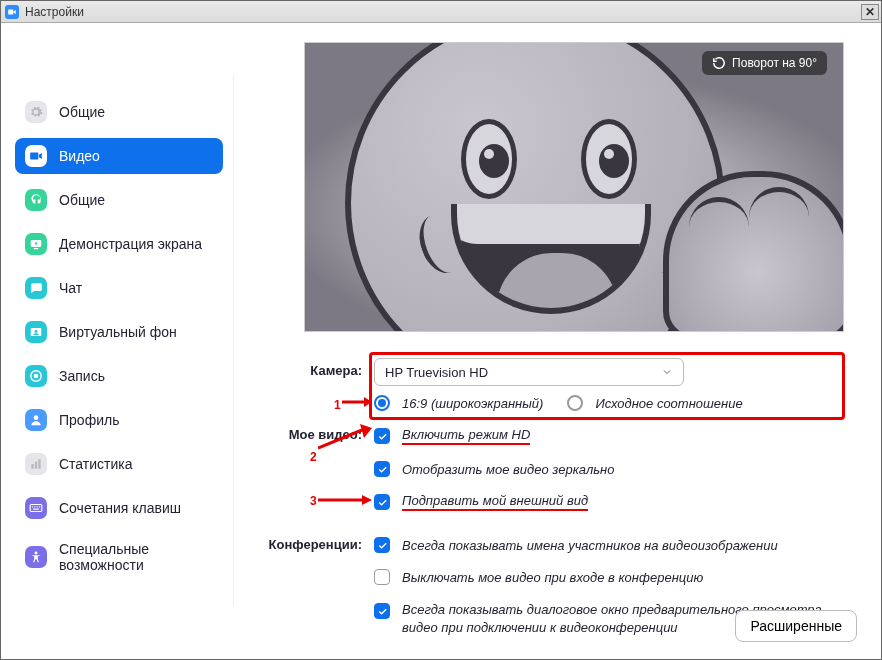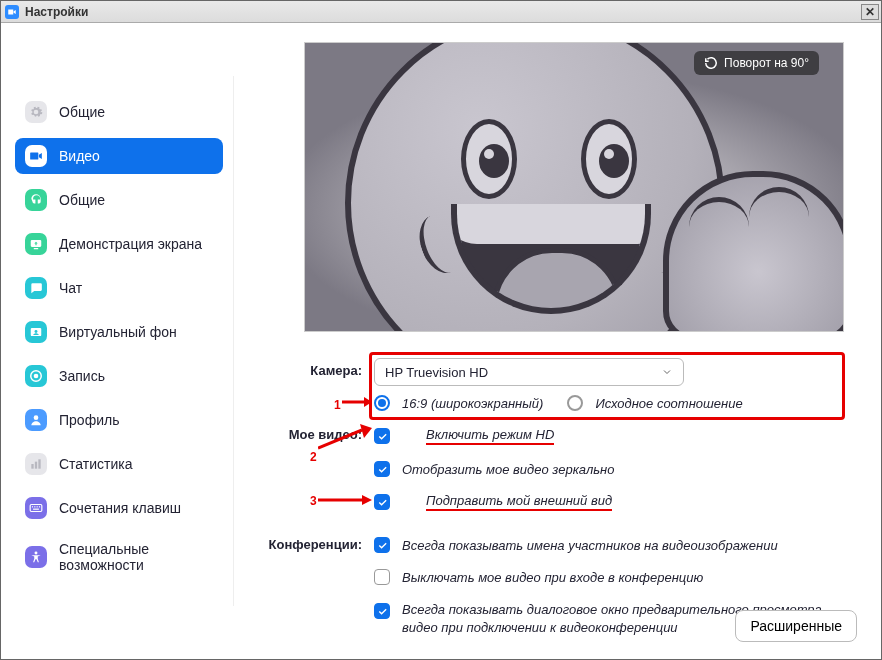--- a/index.html
+++ b/index.html
@@ -22,21 +22,21 @@
     align-items: center;
     padding: 0 2px 0 4px;
     font-size: 12px;
     color: #333;
   }
   .titlebar .app-icon {
     width: 14px; height: 14px; background: #2d8cff; border-radius: 3px;
     display:flex;align-items:center;justify-content:center;margin-right:6px;
   }
   .titlebar .app-icon svg { width: 10px; height: 10px; fill:#fff; }
-  .titlebar .title { flex:1; font-weight: bold; }
+  .titlebar .title { flex:1; font-weight: normal; }
   .titlebar .close {
     width:18px;height:16px;border:1px solid #888;background:#ddd;
     display:flex;align-items:center;justify-content:center;
     font-weight:bold;font-size:12px;line-height:1;
   }
   .container { display:flex; height: calc(100% - 22px); align-items: center; }
   .sidebar {
     width: 233px;
     padding: 18px 10px 18px 14px;
     border-right: 1px solid #eee;
@@ -131,21 +131,21 @@
   }
   .hand::before, .hand::after {
     content:""; position:absolute; border: 5px solid #3a3640;
     border-bottom:none; border-left:none; border-right:none;
     border-radius: 40px 40px 0 0;
     background: transparent;
   }
   .hand::before { width: 60px; height: 80px; left: 20px; top: 20px; }
   .hand::after  { width: 60px; height: 90px; left: 80px; top: 10px; }
   .rotate-btn {
-    position:absolute; right: 24px; top: 8px;
+    position:absolute; right: 16px; top: 8px;
     background: rgba(30,30,30,0.65);
     color:#fff; font-size:12px;
     padding: 5px 10px; border-radius: 6px;
     display:flex;align-items:center;gap:6px;
   }
   .form-area { padding: 26px 12px 0 0; }
   .row { display:flex; margin-bottom: 6px; position: relative; }
   .row-label {
     width: 400px; text-align: right; padding-right: 12px;
     font-weight: bold; font-size: 13px; padding-top: 5px;
@@ -180,21 +180,21 @@
     content:"";width:8px;height:8px;border-radius:50%;background:#0e71eb;
   }
   .checkbox {
     width:16px;height:16px;border-radius:4px;border:1.5px solid #999;
     display:flex;align-items:center;justify-content:center;flex-shrink:0;
     background:#fff;
   }
   .checkbox.checked { background:#0e71eb;border-color:#0e71eb; }
   .checkbox.checked svg { width:11px;height:11px; }
   .radio-group { display:flex; gap: 24px; padding-top: 4px; }
-  .underline-red { border-bottom: 2px solid #e60000; padding-bottom: 1px; margin-left: 24px; }
+  .underline-red { border-bottom: 2px solid #e60000; padding-bottom: 1px; }
   .annot-num {
     position:absolute; color:#e60000; font-size:12px; font-weight:bold;
     pointer-events:none;
   }
   .annot-arrow {
     position:absolute; pointer-events:none;
   }
   .adv-btn {
     position:absolute; right: 24px; bottom: 16px;
     border: 1px solid #bbb; background:#fff;

